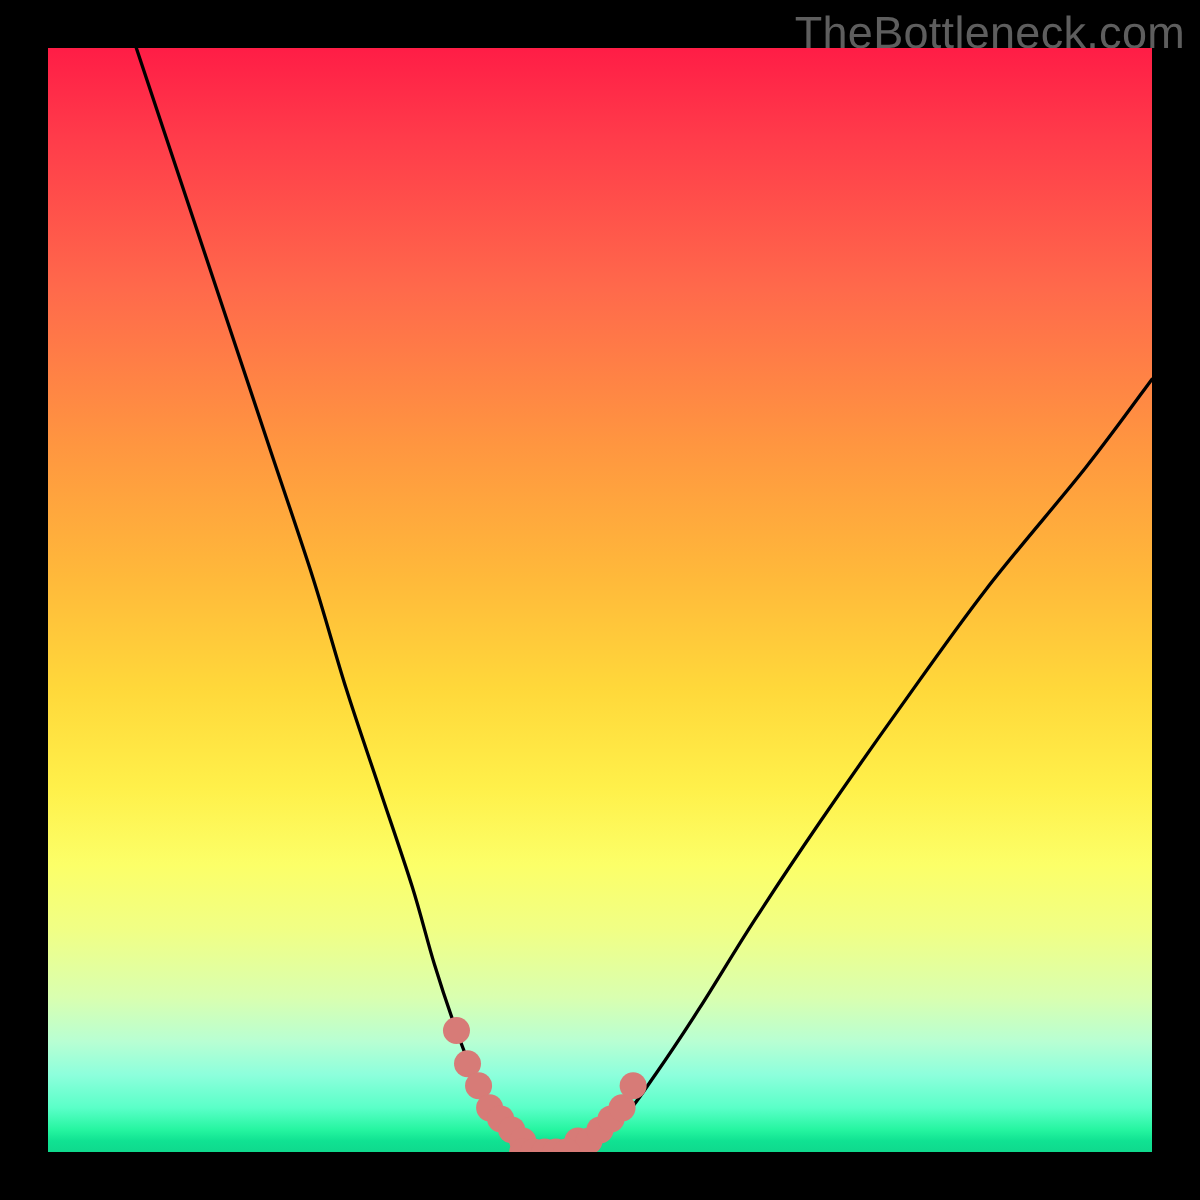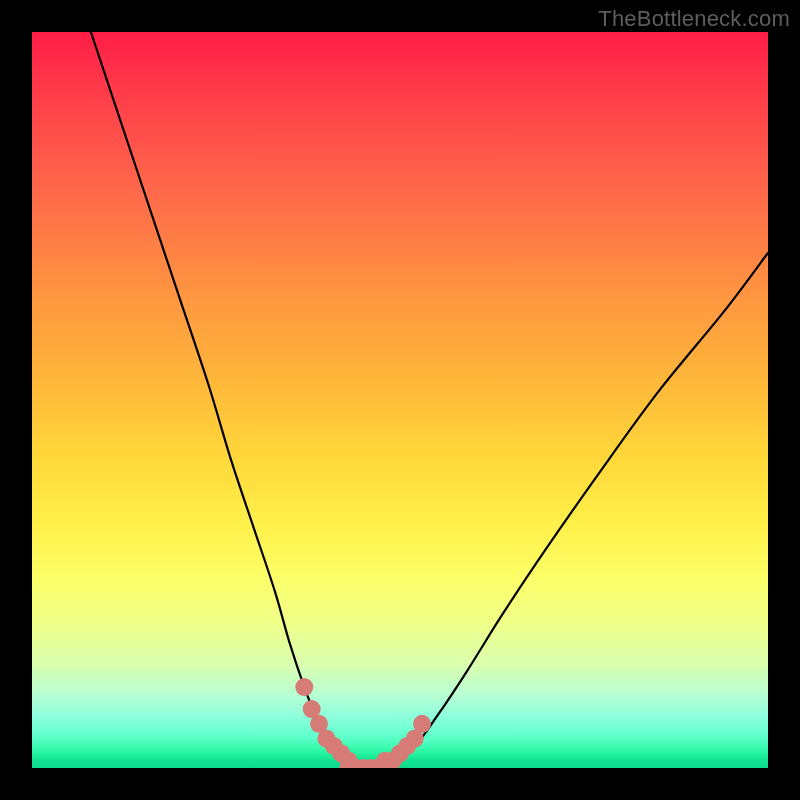--- a/index.html
+++ b/index.html
@@ -43,21 +43,21 @@
       #25f5a0 98%,
       #10e292 99%,
       #0fd98d 100%
     );
   }
   .watermark {
     position: absolute;
     top: 6px;
     right: 10px;
     color: #5e5e5e;
-    font-size: 22px;
+    font-size: 30px;
     font-weight: 500;
     letter-spacing: 0.2px;
     user-select: none;
   }
   svg.curve {
     position: absolute;
     left: 0;
     top: 0;
     width: 736px;
     height: 736px;

